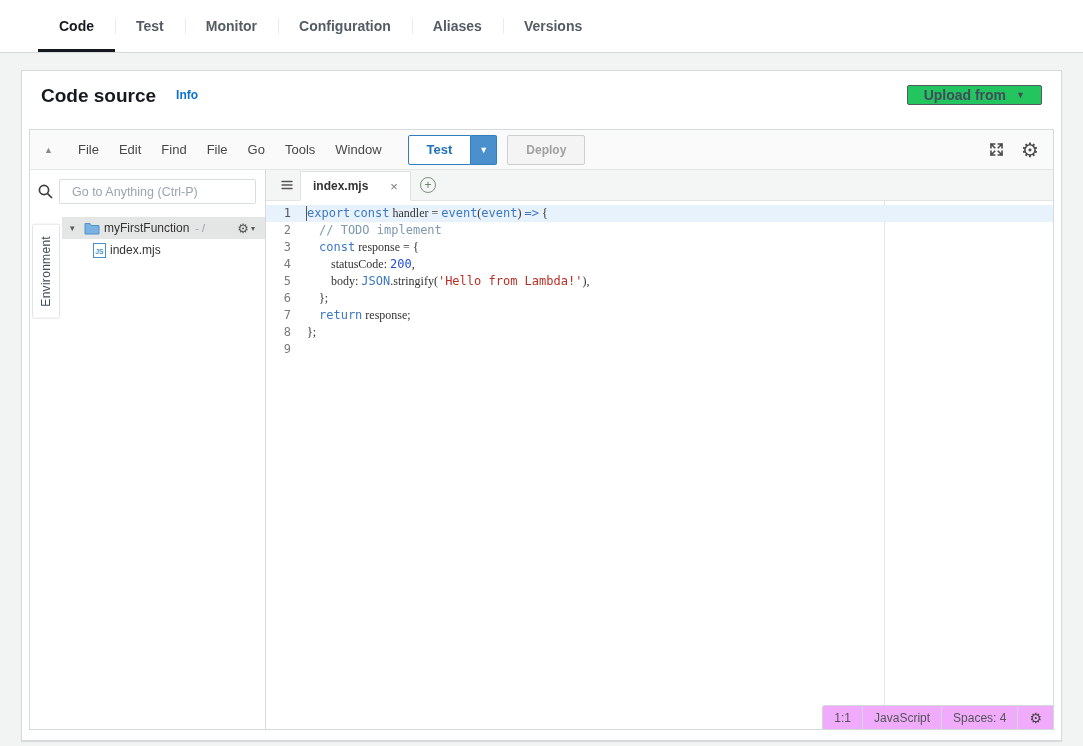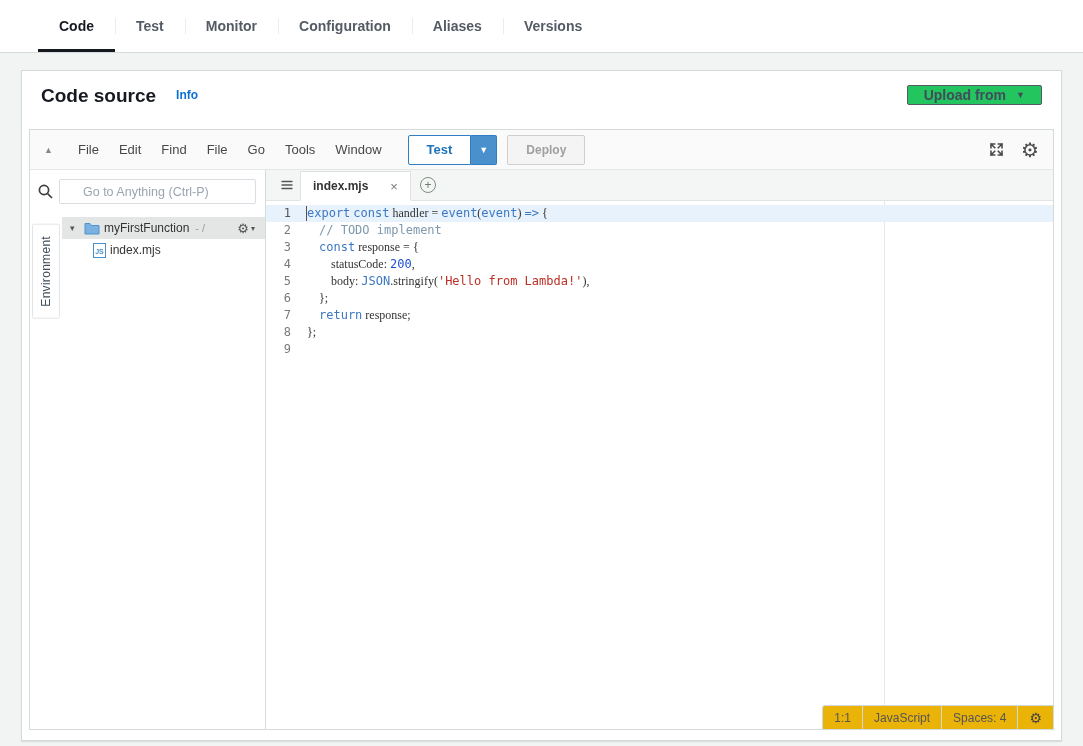--- a/index.html
+++ b/index.html
@@ -76,21 +76,21 @@
   .gear-big { font-size:20px; color:#4c4c4c; margin-left:16px; cursor:pointer; line-height:1; }
 
   
   .workspace { flex:1; display:flex; min-height:0; }
 
   .sidebar { width:236px; border-right:1px solid #d5dbdb; display:flex; flex-direction:column; background:#fff; flex:0 0 auto; }
   .search-row { display:flex; align-items:center; padding:9px 9px 6px 5px; gap:3px; flex:0 0 auto; }
   .search-ic { flex:0 0 auto; display:flex; padding:0 2px; cursor:pointer; }
   .search-input {
     flex:1; min-width:0; height:25px; border:1px solid #d9dee3; border-radius:2px;
-    padding:0 23px; font-size:12.5px; font-family:"Liberation Sans", sans-serif; color:#333; outline:none;
+    padding:0 12px; font-size:12.5px; font-family:"Liberation Sans", sans-serif; color:#333; outline:none;
   }
   .search-input::placeholder { color:#9aa5b1; }
   .side-body { flex:1; display:flex; min-height:0; }
   .vtabs { width:32px; padding-top:14px; display:flex; flex-direction:column; align-items:center; flex:0 0 auto; }
   .vtab {
     writing-mode:vertical-rl; transform:rotate(180deg);
     font-size:12px; color:#3f4b58; letter-spacing:.3px;
     border:1px solid #e1e5e8; border-radius:2px; padding:11px 6px; background:#fff; cursor:pointer;
   }
   .tree { flex:1; padding-top:7px; font-size:12px; color:#333; min-width:0; }
@@ -135,21 +135,21 @@
   .codeline.active { background:#e8f2fc; }
   .cursor { position:absolute; left:3px; top:1px; width:1px; height:15px; background:#555; }
   .tk-k { color:#3c78c3; }
   .tk-n { color:#1d4ed8; }
   .tk-c { color:#7f99ad; }
   .tk-s { color:#bc2f24; }
   .tk-p { color:#333;font-family:Liberation Serif, serif; }
 
   .statusbar {
     position:absolute; right:0; bottom:0; height:24px; display:flex; align-items:center;
-    background:#eab308; border:1px solid #d3d7da; border-right:none; border-bottom:none;
+    background:#f0abfc; border:1px solid #d3d7da; border-right:none; border-bottom:none;
     border-top-left-radius:3px; font-size:12px; color:#555; z-index:3;
     font-family:"Liberation Sans", sans-serif;
   }
   .sb-item { padding:0 11px; height:100%; display:flex; align-items:center; cursor:pointer; }
   .sb-item + .sb-item { border-left:1px solid #d3d7da; }
   .sb-gear { font-size:14px; color:#444; }
 </style>
 </head>
 <body>
 

